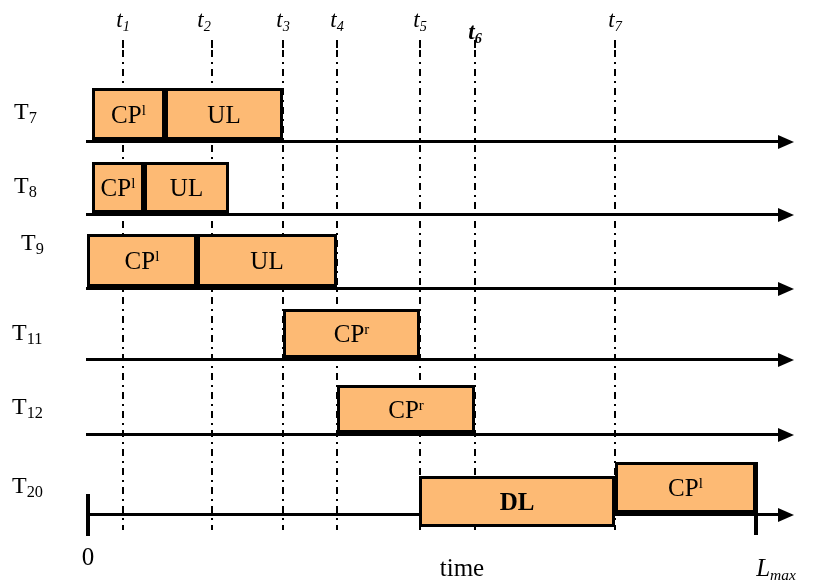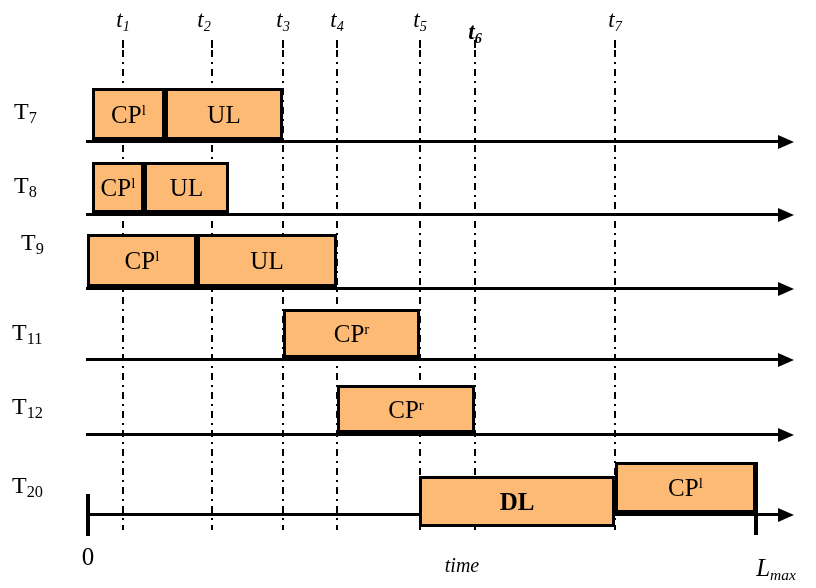--- a/index.html
+++ b/index.html
@@ -109,25 +109,24 @@
     transform: translateX(-2px);
   }
   .origin-label {
     position: absolute;
     font-size: 25px;
     line-height: 1;
     transform: translateX(-50%);
   }
   .axis-caption {
     position: absolute;
-    font-size: 20px;
-    line-height: 1;
-    white-space: nowrap;
-    transform: translateX(-50%);
-    font-style: italic;
+    font-size: 25px;
+    line-height: 1;
+    white-space: nowrap;
+    transform: translateX(-50%);
   }
   .lmax-label {
     position: absolute;
     font-size: 25px;
     font-style: italic;
     line-height: 1;
     white-space: nowrap;
     transform: translateX(-50%);
   }
   .lmax-label sub {

